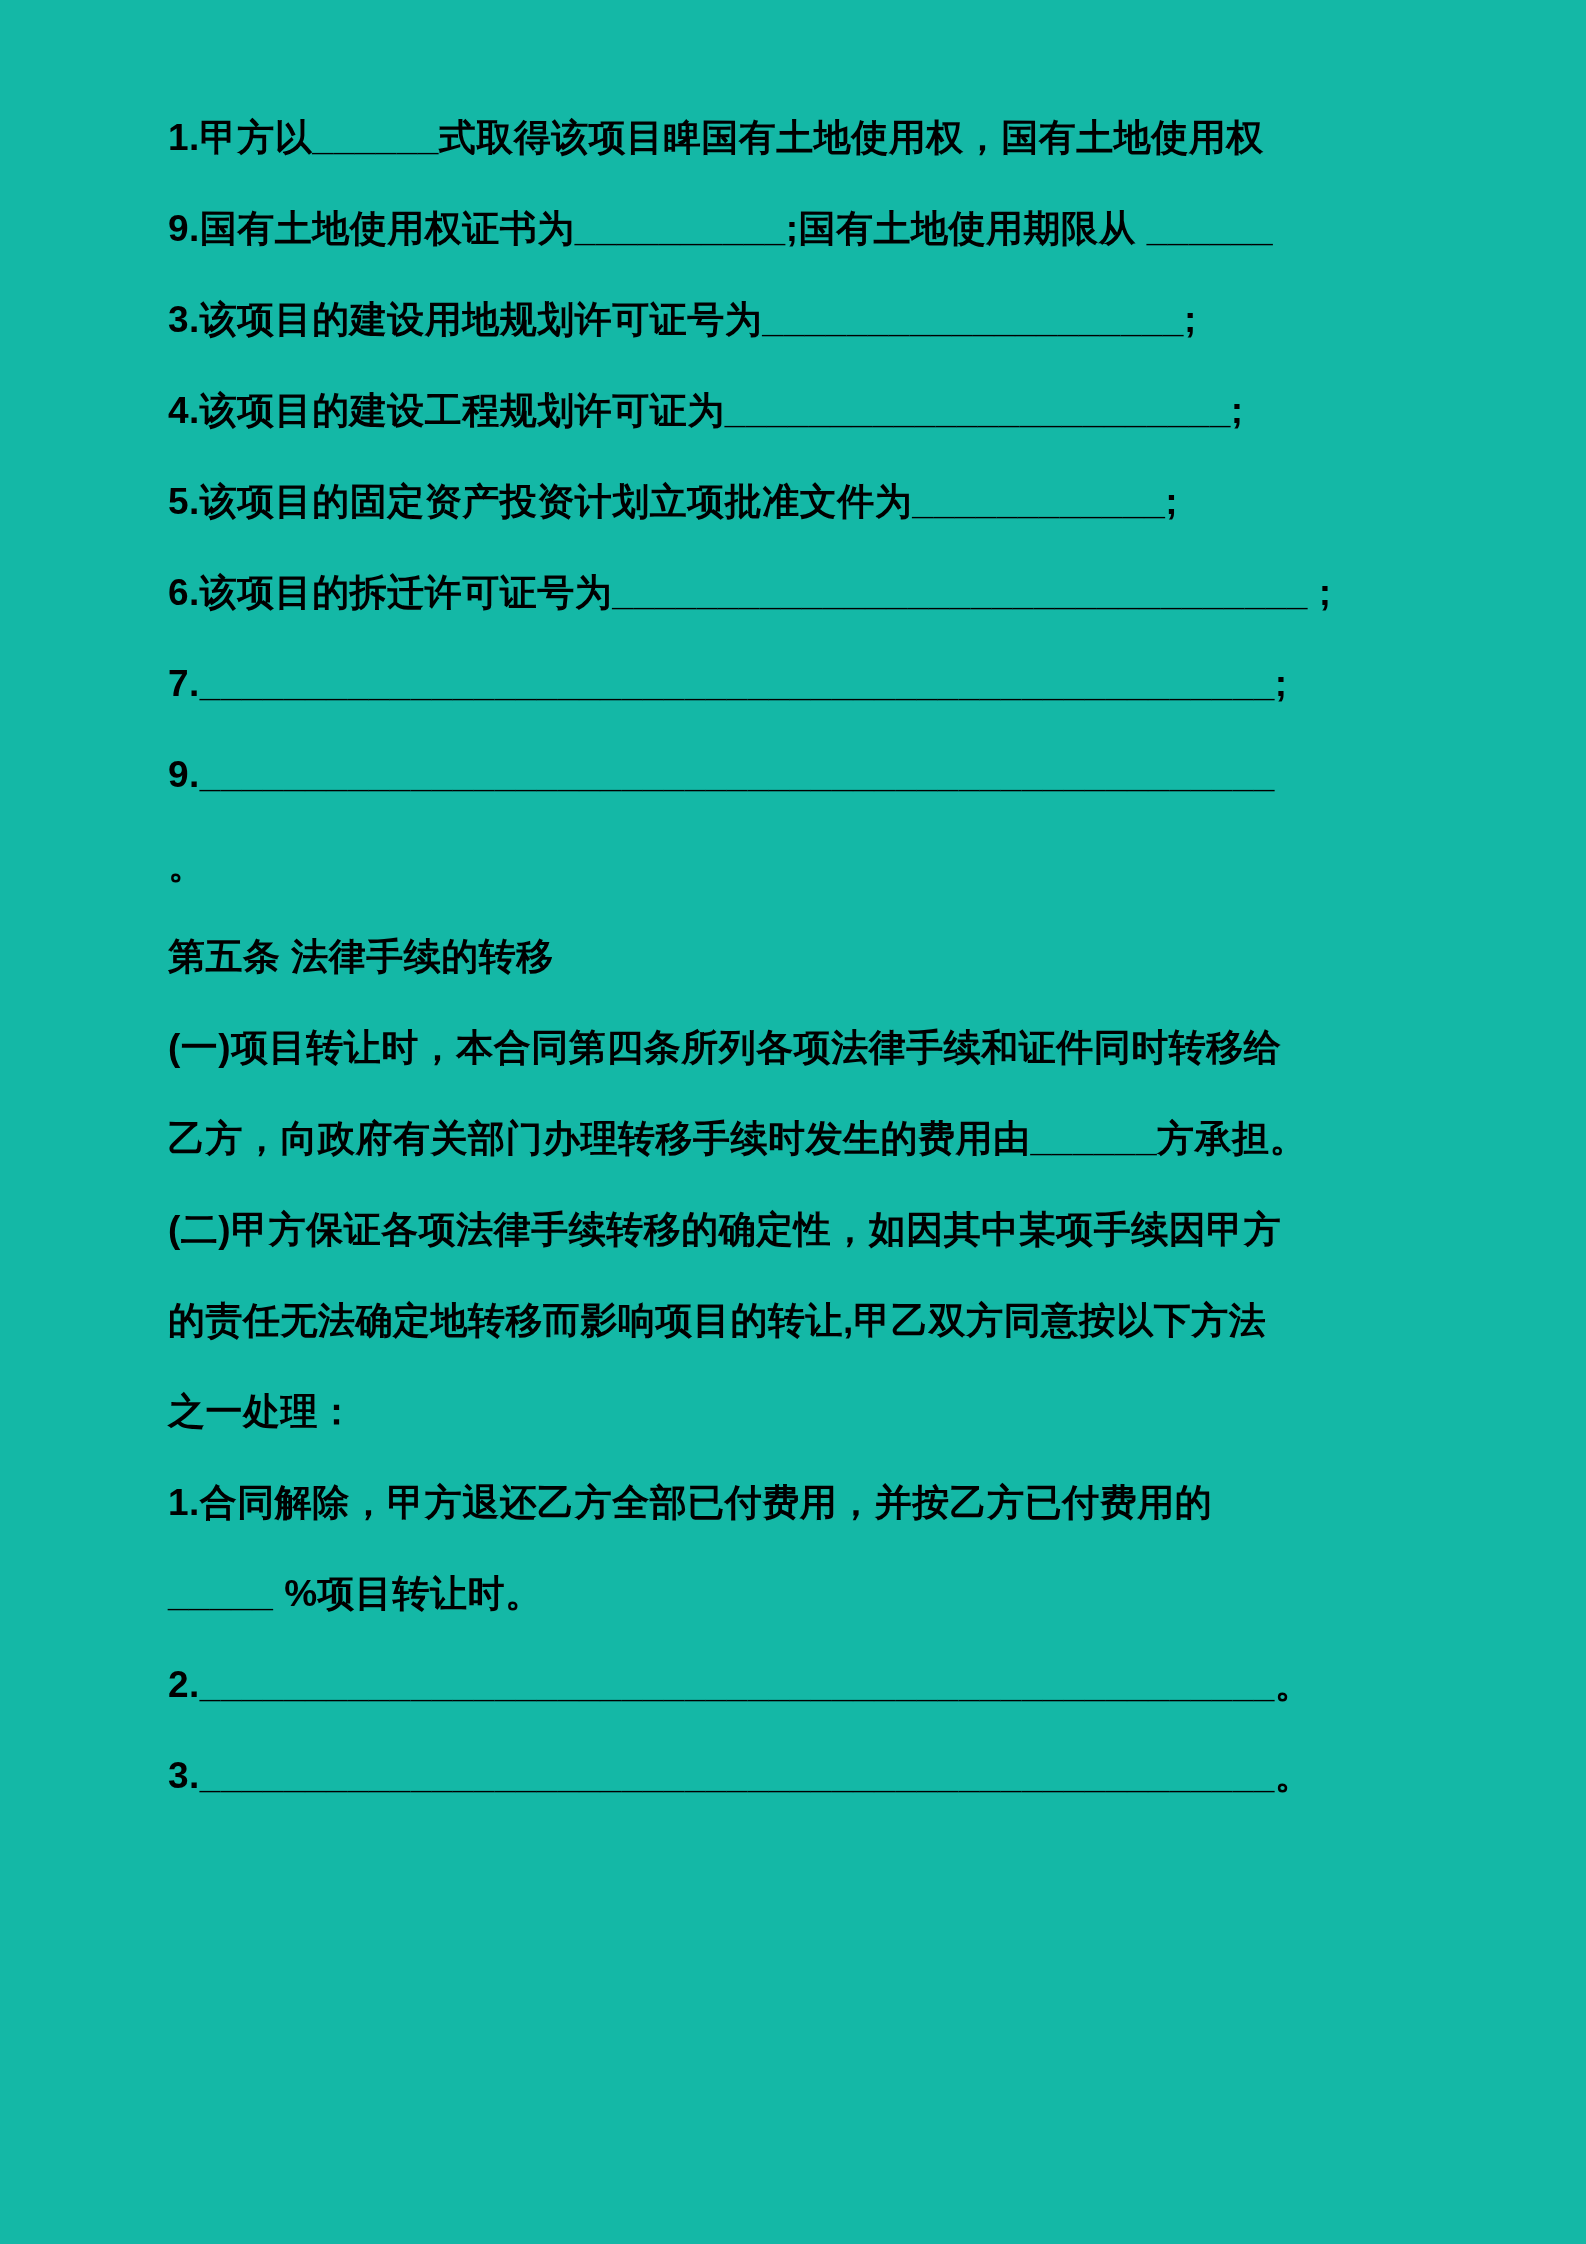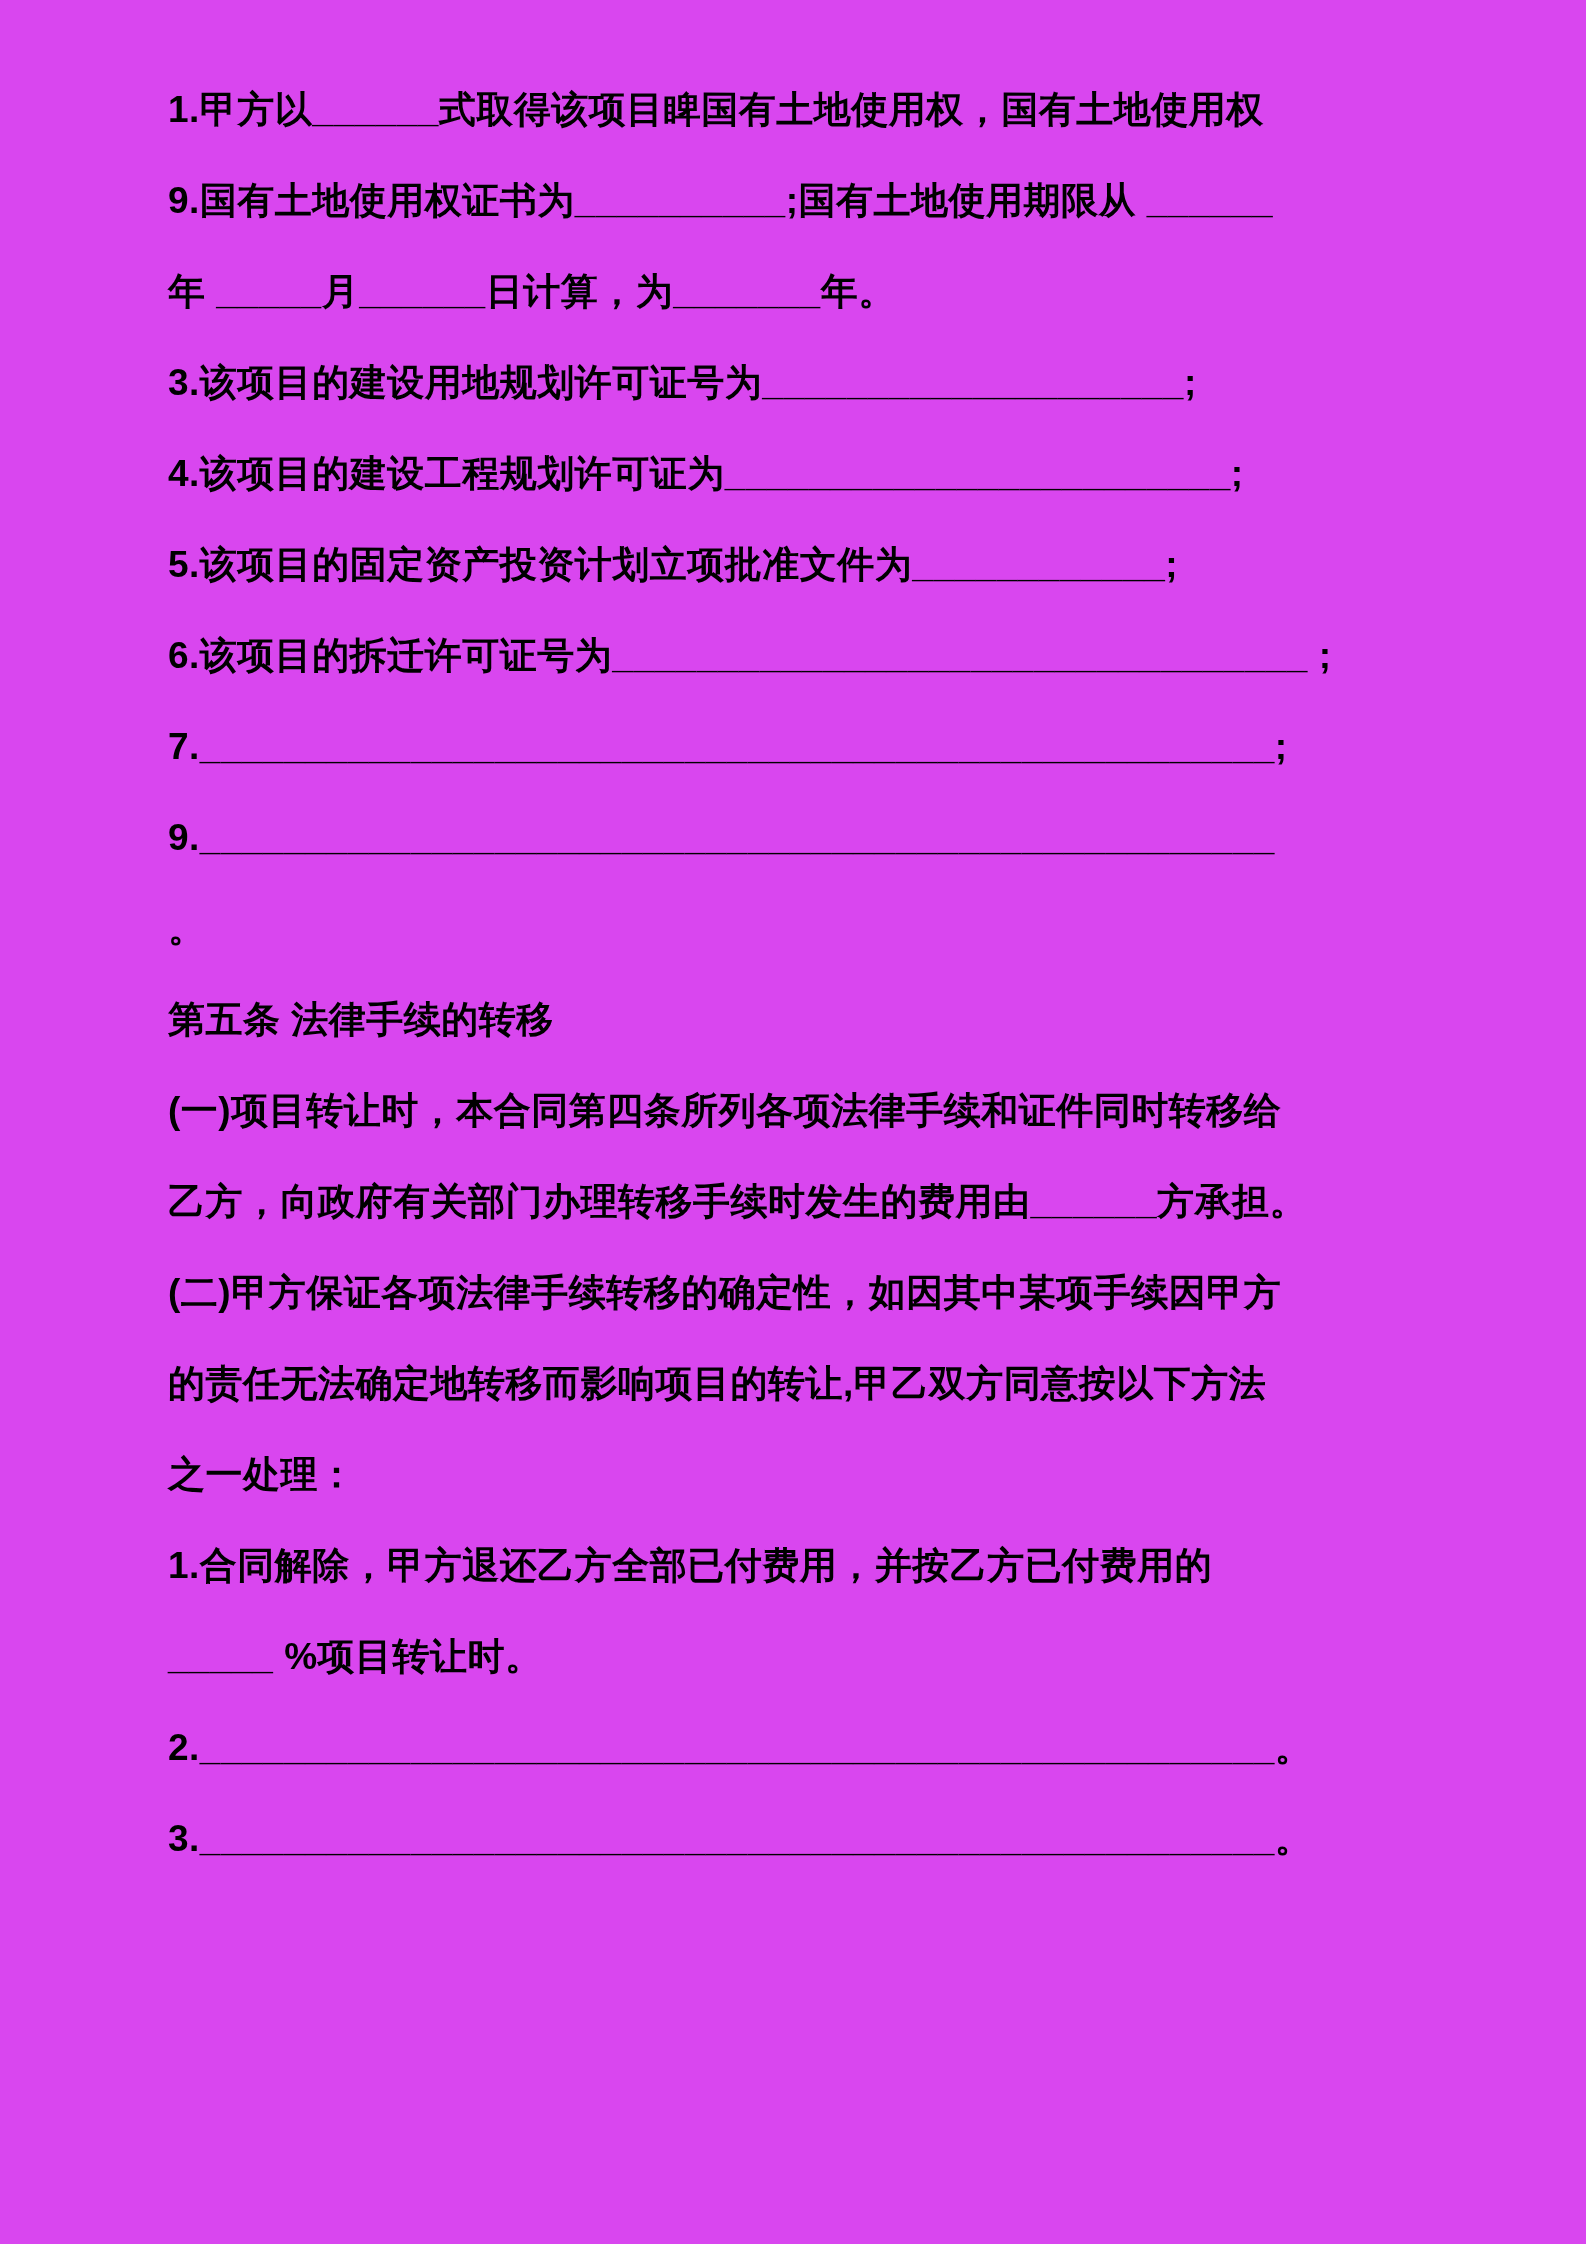--- a/index.html
+++ b/index.html
@@ -10,22 +10,22 @@
     width: 1586px;
     height: 2244px;
     background: #ffffff;
     overflow: hidden;
     font-family: "Liberation Sans", sans-serif;
   }
   .doc-page {
     box-sizing: border-box;
     width: 1586px;
     height: 2244px;
-    padding: 64px 150px 60px 168px;
-    background: #d946ef;
+    padding: 92px 150px 60px 168px;
+    background: #14b8a6;
   }
   .doc-body {
     color: #000000;
   }
   .line {
     font-size: 37px;
     font-weight: 700;
     line-height: 91px;
     height: 91px;
     color: #000000;
@@ -36,21 +36,20 @@
     font-weight: 800;
   }
 </style>
 </head>
 <body>
 
 <div class="doc-page">
   <div class="doc-body">
       <div class="line">1.甲方以______式取得该项目睥国有土地使用权，国有土地使用权</div>
       <div class="line">9.国有土地使用权证书为__________;国有土地使用期限从 ______</div>
-      <div class="line">年  _____月______日计算，为_______年。</div>
       <div class="line">3.该项目的建设用地规划许可证号为____________________;</div>
       <div class="line">4.该项目的建设工程规划许可证为________________________;</div>
       <div class="line">5.该项目的固定资产投资计划立项批准文件为____________;</div>
       <div class="line">6.该项目的拆迁许可证号为_________________________________ ;</div>
       <div class="line">7.___________________________________________________;</div>
       <div class="line">9.___________________________________________________</div>
       <div class="line">。</div>
       <div class="line heading">第五条 法律手续的转移</div>
       <div class="line">(一)项目转让时，本合同第四条所列各项法律手续和证件同时转移给</div>
       <div class="line">乙方，向政府有关部门办理转移手续时发生的费用由______方承担。</div>

